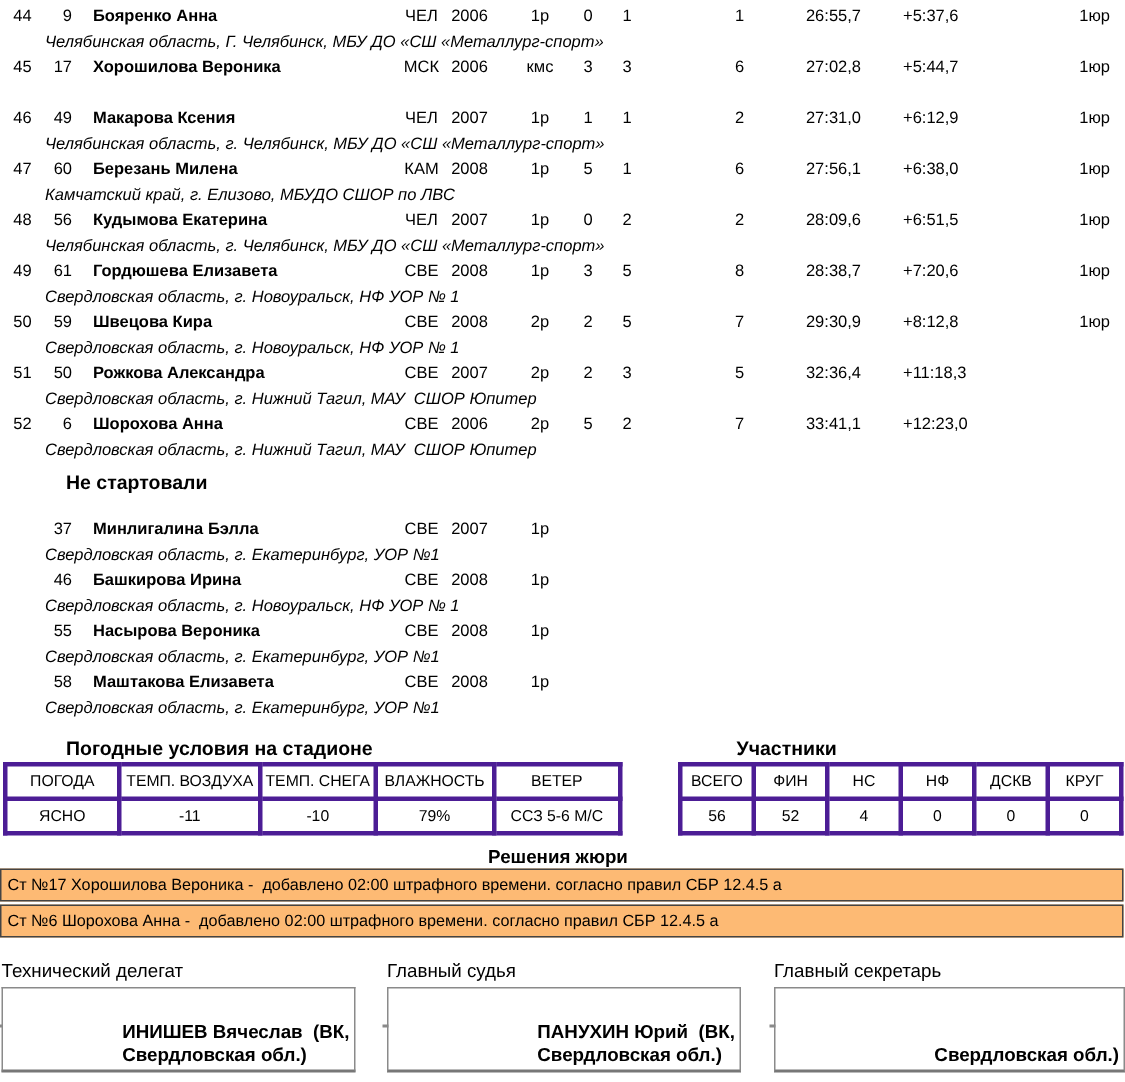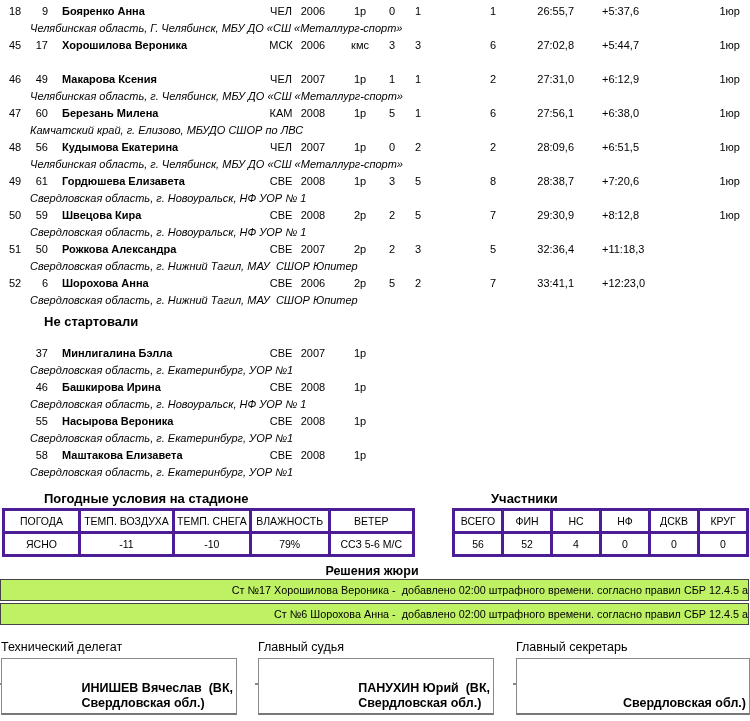--- a/index.html
+++ b/index.html
@@ -47,22 +47,21 @@
   #wx-table col:nth-child(3){width:76px;} #wx-table col:nth-child(4){width:79px;}
   #wx-table col:nth-child(5){width:84px;}
   #pt-table col{width:49px;}
 
   
   #jury-title { position:absolute; top:564px; left:0; width:744px; text-align:center;
                 font-weight:bold; font-size:12.5px; }
   .jury-row {
     position:absolute; left:0; width:749px; height:22px; box-sizing:border-box;
     border:1px solid #444; line-height:20px; padding-left:4px; font-size:10.8px;
-    background:#bef264;
-    text-align:right;
+    background:#fdba74;
   }
   #jury-row-0 { top:579px; }
   #jury-row-1 { top:603px; }
 
   
   .sig-role { position:absolute; top:640px; font-weight:normal; font-size:12.5px; }
   .sig-box  {
     position:absolute; top:658px; height:57px; box-sizing:border-box;
     border:1px solid #8a8a8a; border-bottom:2px solid #777; background:#fff;
   }
@@ -76,21 +75,21 @@
   .sig-name span { display:block; white-space:pre; }
 </style>
 </head>
 <body>
 
 <div class="page">
 
   <div class="rows" id="main-rows">
 
   <div class="rrow">
-      <span class="c-place">18</span>
+      <span class="c-place">44</span>
       <span class="c-bib">9</span>
       <span class="c-name">Бояренко Анна</span>
       <span class="c-reg">ЧЕЛ</span>
       <span class="c-year">2006</span>
       <span class="c-rank">1р</span>
       <span class="c-p1">0</span>
       <span class="c-p2">1</span>
       <span class="c-pt">1</span>
       <span class="c-time">26:55,7</span>
       <span class="c-gap">+5:37,6</span>

